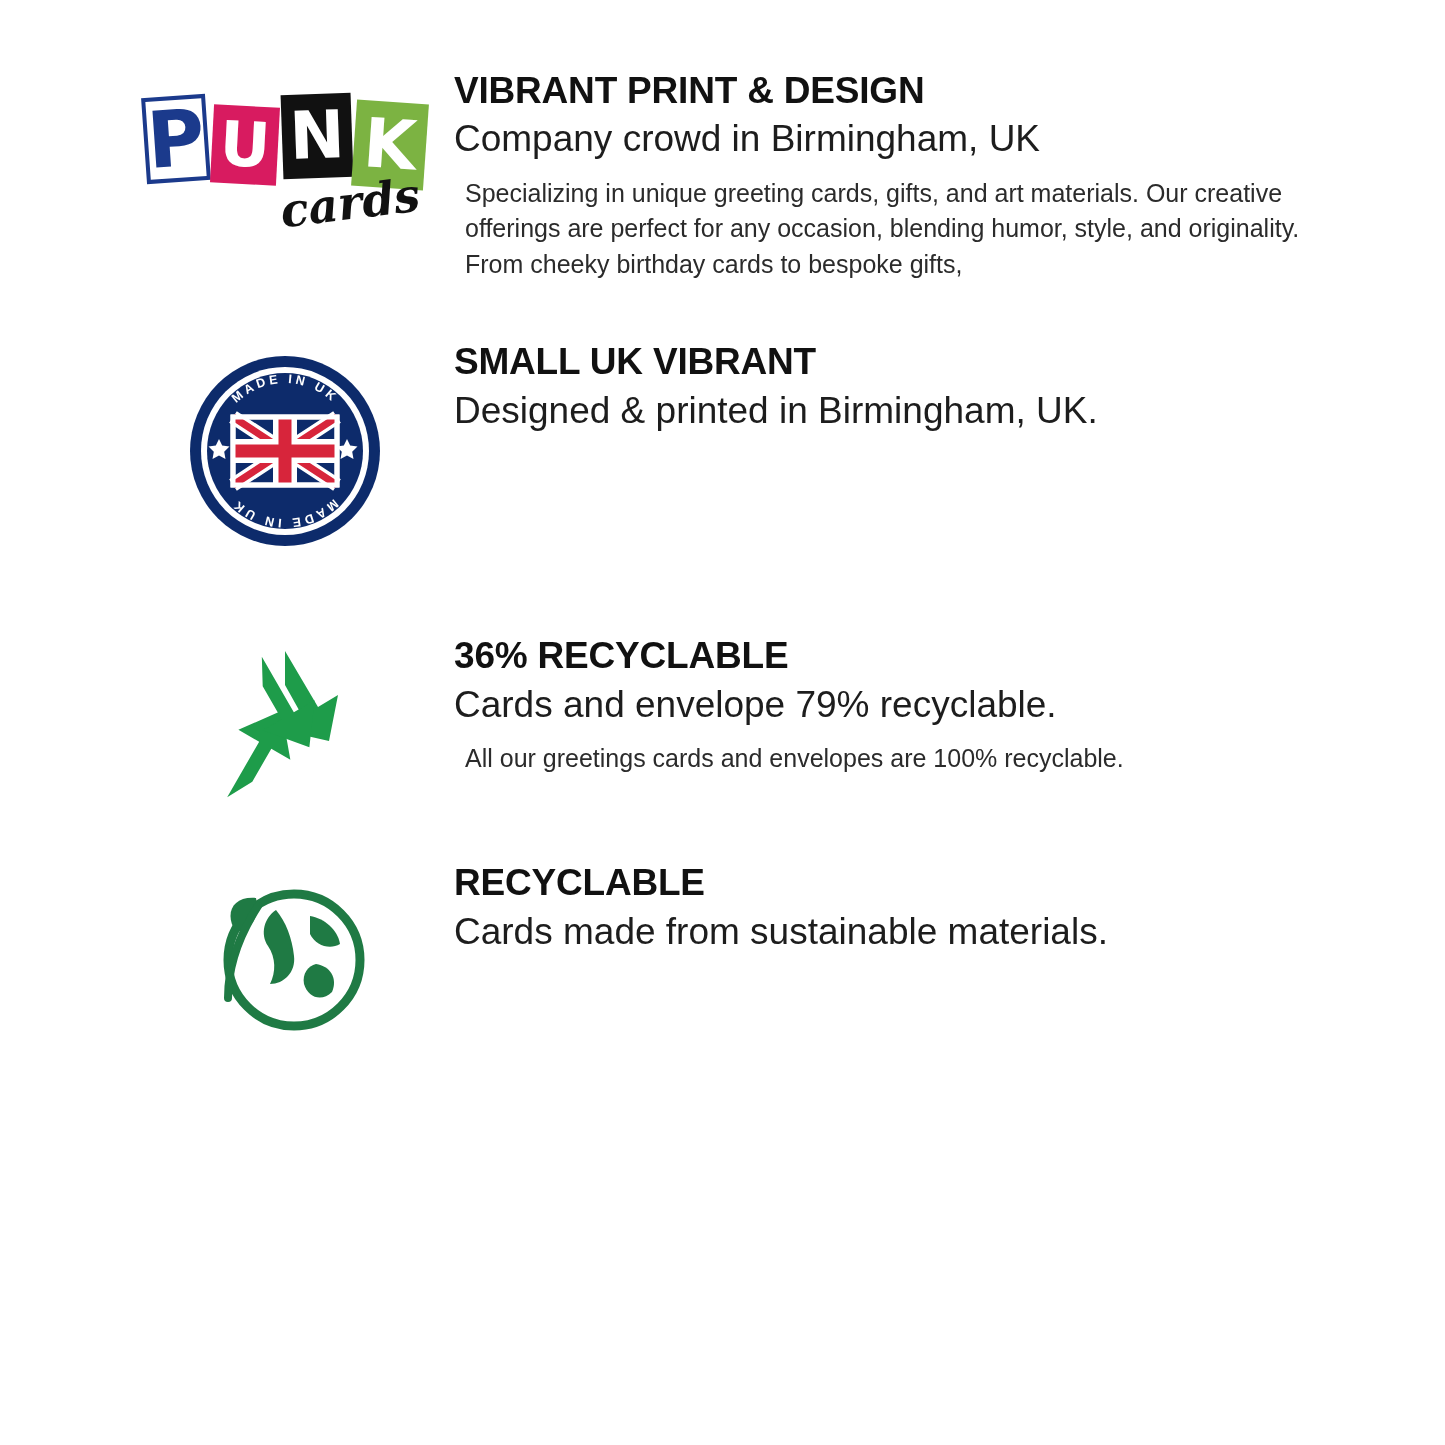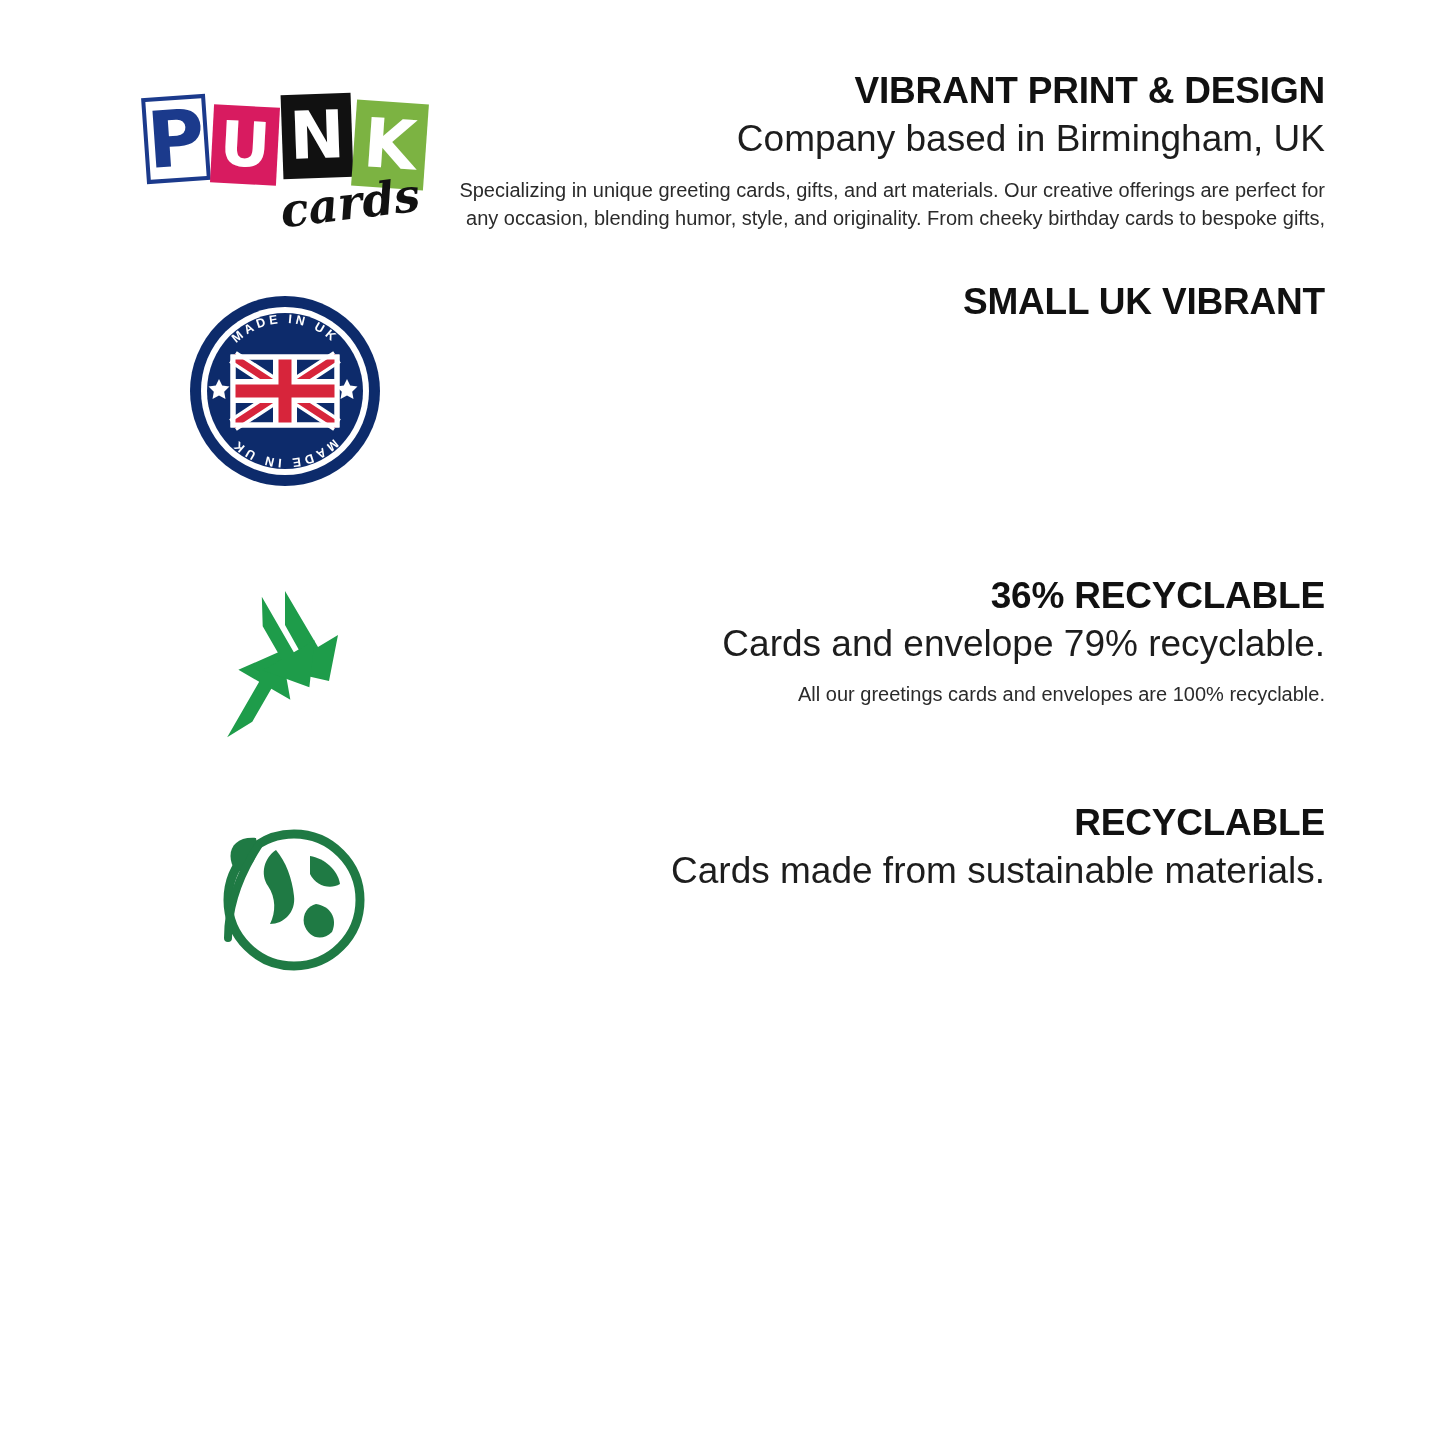--- a/index.html
+++ b/index.html
@@ -32,42 +32,41 @@
     width: 330px;
     min-width: 330px;
     display: flex;
     align-items: center;
     justify-content: center;
     padding-top: 10px;
   }
   .text-col {
     flex: 1;
     padding-left: 4px;
-    text-align: right;
   }
   .f-title {
     font-size: 37px;
     font-weight: bold;
     letter-spacing: -0.2px;
     color: #111111;
     line-height: 1.12;
     margin: 0 0 6px 0;
   }
   .f-sub {
     font-size: 37px;
     font-weight: normal;
     color: #1d1d1d;
     line-height: 1.2;
     margin: 0 0 14px 0;
   }
   .f-body {
-    font-size: 20px;
+    font-size: 25px;
     line-height: 1.42;
     color: #2b2b2b;
-    margin: 0;
+    margin: 11px;
     max-width: 900px;
   }
 
   
   .punk-logo {
     position: relative;
     width: 290px;
     height: 150px;
   }
   .punk-logo .tile {
@@ -133,21 +132,21 @@
       <div class="punk-logo">
         <span class="tile tile-p">P</span>
         <span class="tile tile-u">U</span>
         <span class="tile tile-n">N</span>
         <span class="tile tile-k">K</span>
         <span class="punk-cards-word">cards</span>
       </div>
     </div>
     <div class="text-col">
       <h2 class="f-title">VIBRANT PRINT &amp; DESIGN</h2>
-      <p class="f-sub">Company based in Birmingham, UK</p>
+      <p class="f-sub">Company crowd in Birmingham, UK</p>
       <p class="f-body">Specializing in unique greeting cards, gifts, and art materials. Our creative offerings are perfect for any occasion, blending humor, style, and originality. From cheeky birthday cards to bespoke gifts,</p>
     </div>
   </div>
 
   <div class="feature">
     <div class="icon-col">
       <svg class="svg-wrap" width="200" height="200" viewBox="0 0 200 200">
         <defs>
           <path id="arcTop" d="M 32 100 A 68 68 0 0 1 168 100" fill="none"></path>
           <path id="arcBot" d="M 168 100 A 68 68 0 0 1 32 100" fill="none"></path>
@@ -169,20 +168,21 @@
         </text>
         <text font-family="Liberation Sans, sans-serif" font-size="12.5" font-weight="bold" letter-spacing="3.4" fill="#ffffff">
           <textPath href="#arcBot" startOffset="50%" text-anchor="middle">MADE IN UK</textPath>
         </text>
         <path d="M34 100 l3.2 6.6 7.3 1 -5.3 5.1 1.3 7.2 -6.5 -3.4 -6.5 3.4 1.3 -7.2 -5.3 -5.1 7.3 -1 z" fill="#ffffff" transform="translate(0,-12)"></path>
         <path d="M166 100 l3.2 6.6 7.3 1 -5.3 5.1 1.3 7.2 -6.5 -3.4 -6.5 3.4 1.3 -7.2 -5.3 -5.1 7.3 -1 z" fill="#ffffff" transform="translate(-4,-12)"></path>
       </svg>
     </div>
     <div class="text-col">
       <h2 class="f-title">SMALL UK VIBRANT</h2>
+      <p class="f-sub">Designed &amp; printed in Birmingham, UK.</p>
     </div>
   </div>
 
   <div class="feature">
   </div>
 
   <div class="feature">
     <div class="icon-col">
       <svg class="svg-wrap" width="190" height="175" viewBox="0 0 190 175">
         <g fill="#1e9c4a">

